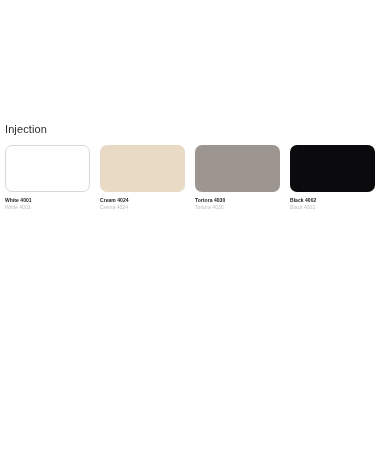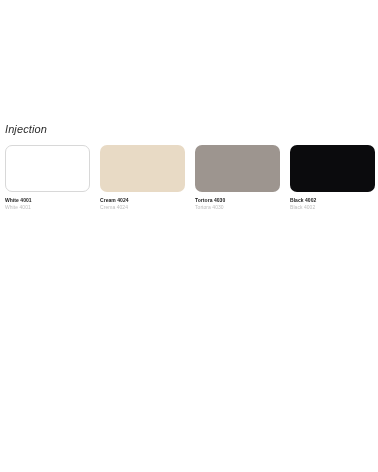--- a/index.html
+++ b/index.html
@@ -32,21 +32,20 @@
   }
 
   .section-title {
     font-size: 11px;
     line-height: 14px;
     color: #2b2b2b;
     font-weight: 400;
     letter-spacing: 0.1px;
     margin: 0 0 9px 0;
     padding: 0;
-    font-style: italic;
   }
 
   .swatch-row {
     display: flex;
     flex-direction: row;
     align-items: flex-start;
     gap: 10px;
   }
 
   .swatch-cell {

